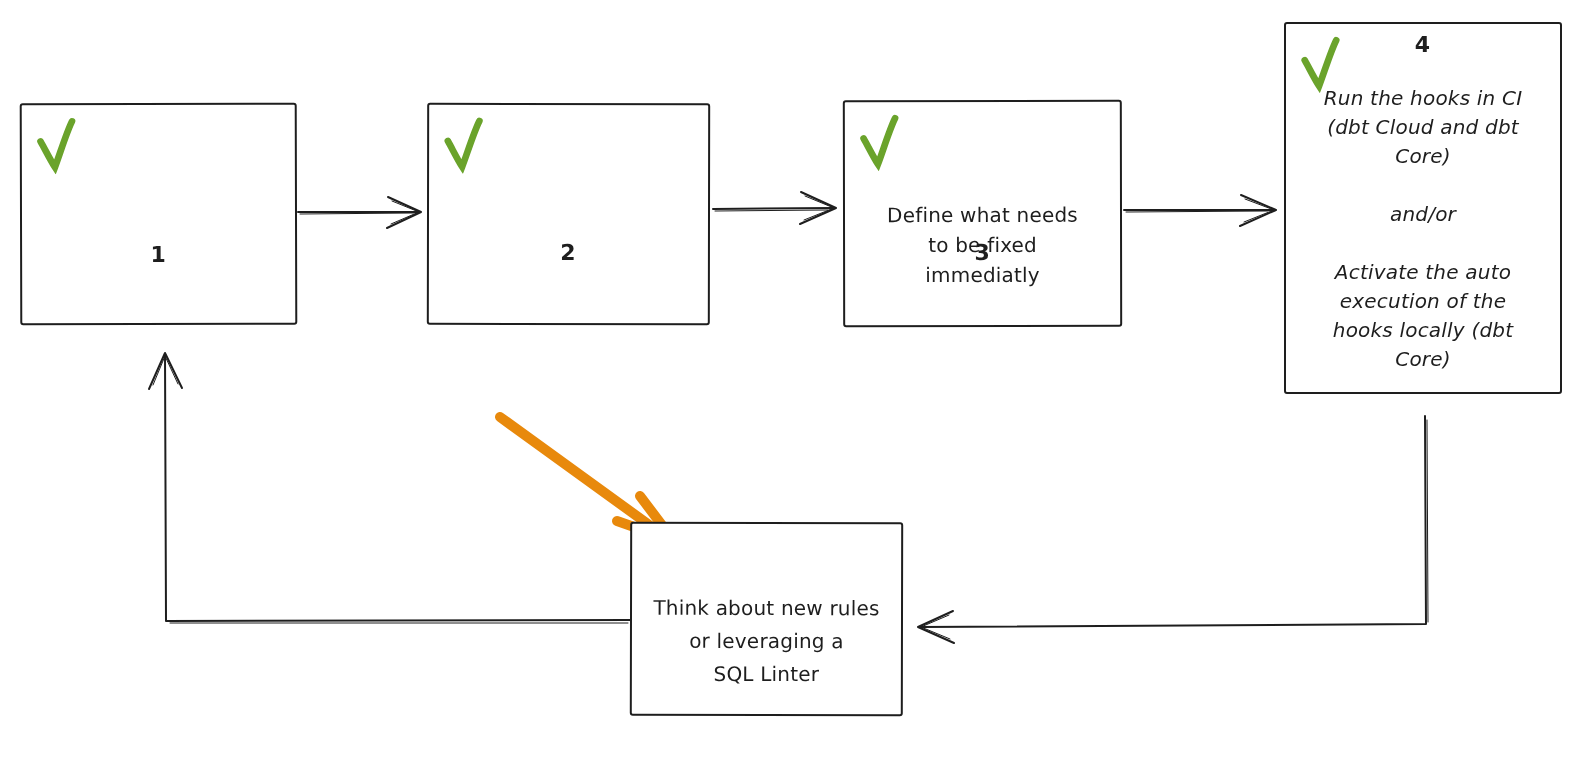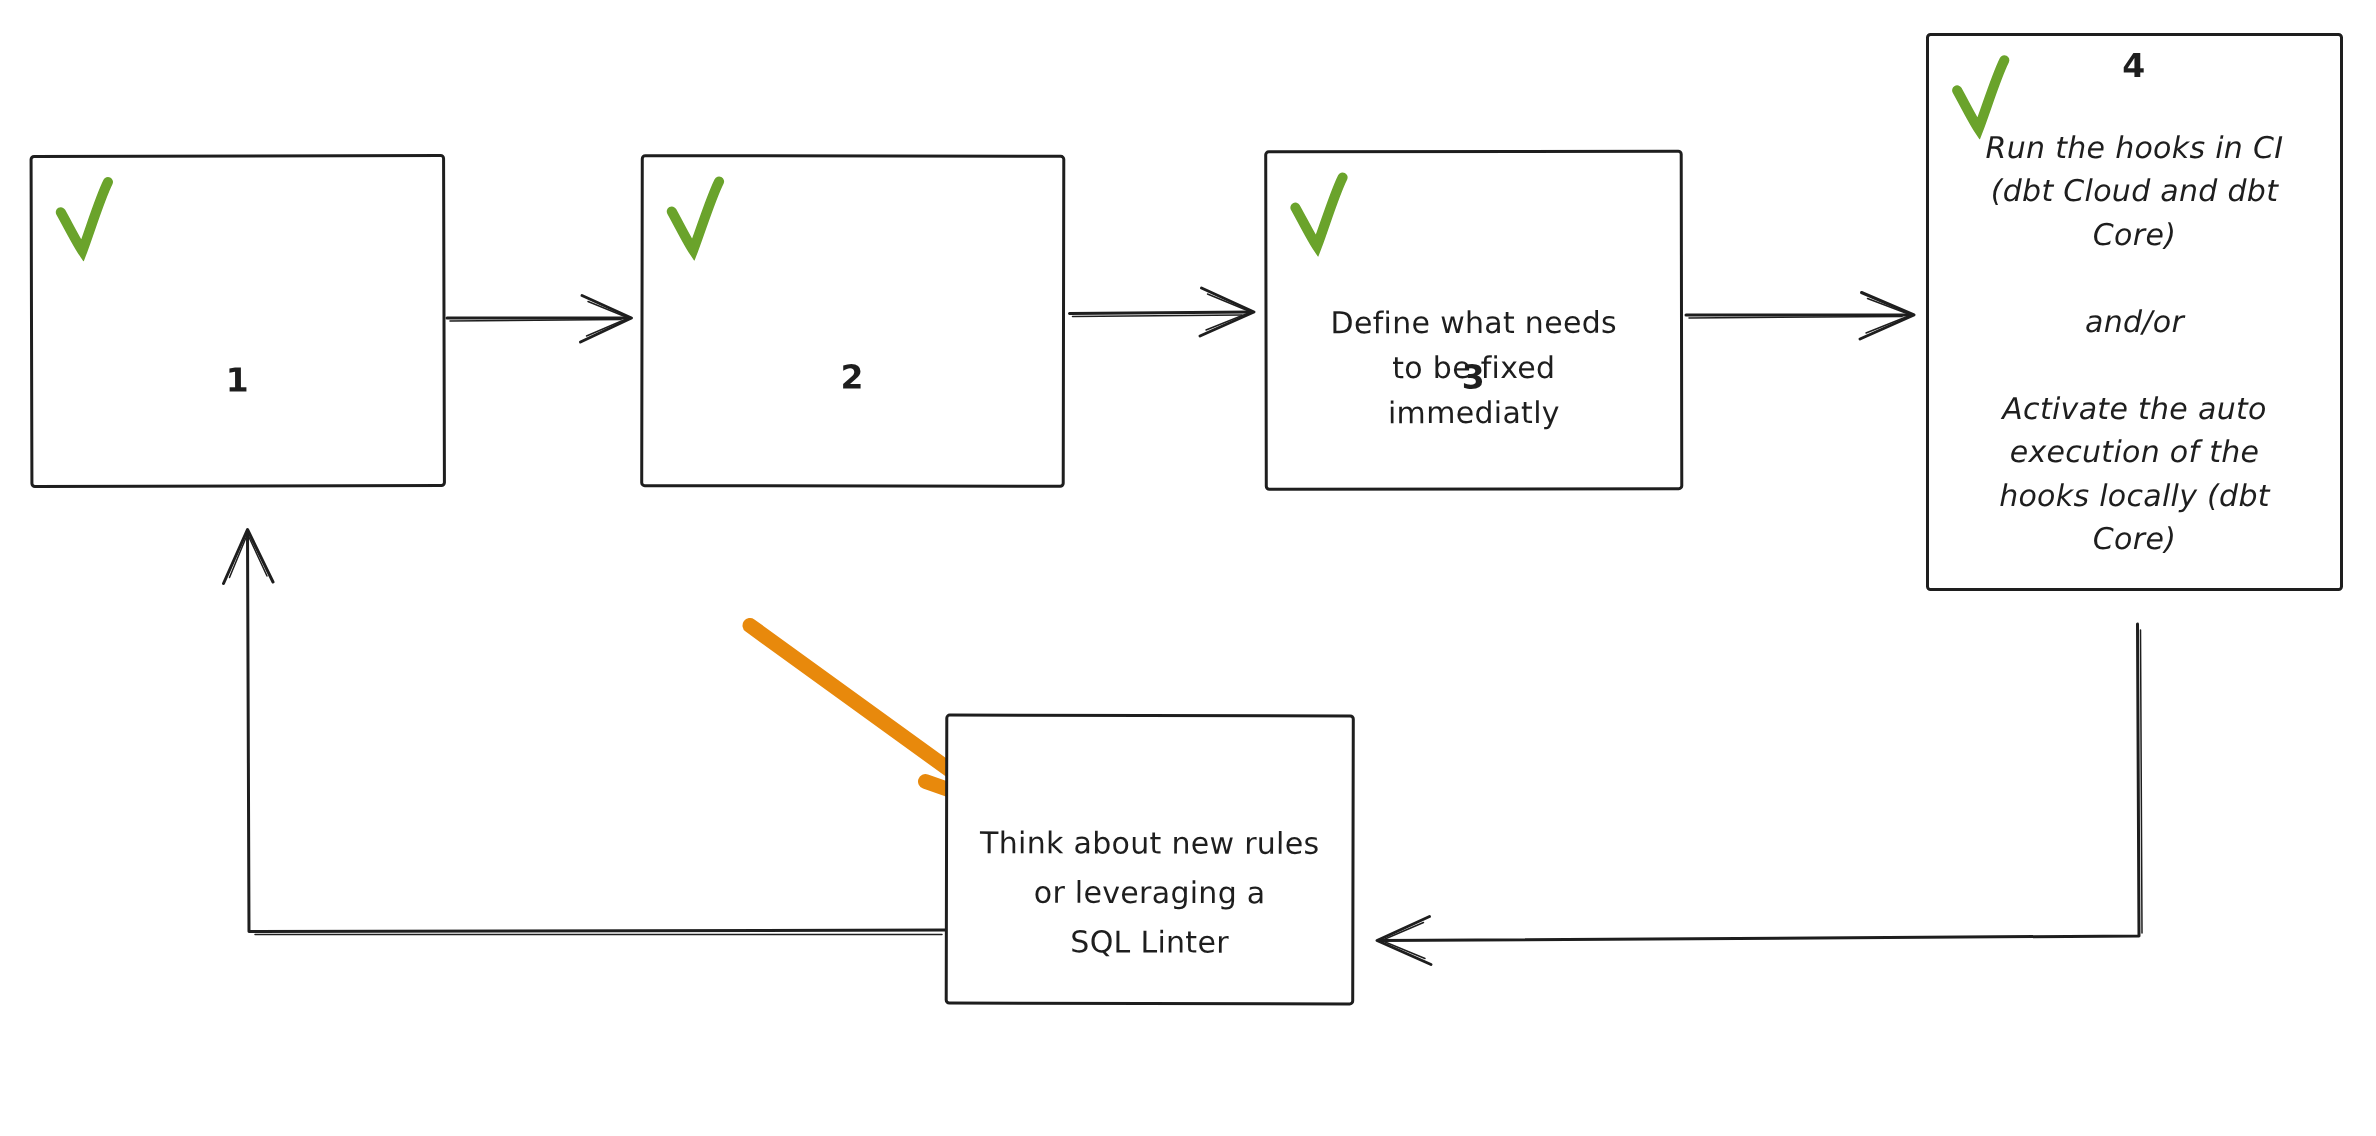--- a/index.html
+++ b/index.html
@@ -39,21 +39,21 @@
   #box-step-1 .box-text{top:95px;}
   #box-step-2{left:427px;top:103px;width:283px;height:222px;transform:rotate(0.1deg);}
   #box-step-2 .num{top:135px;}
   #box-step-2 .box-text{top:95px;}
   #box-step-3{left:843px;top:100px;width:279px;height:227px;transform:rotate(-0.1deg);}
   #box-step-3 .num{top:138px;}
   #box-step-3 .box-text{top:98px;}
   #box-step-4{left:1284px;top:22px;width:278px;height:372px;}
   #box-step-4 .num{top:8px;}
   #box-step-4 .box-text{top:60px;line-height:29px;font-style:italic;}
-  #box-feedback{left:630px;top:476px;width:273px;height:194px;transform:rotate(0.12deg);}
+  #box-feedback{left:630px;top:522px;width:273px;height:194px;transform:rotate(0.12deg);}
   #box-feedback .box-text{top:68px;line-height:33px;}
 </style>
 </head>
 <body>
 
 <div id="canvas">
 
   <svg id="arrow-layer" viewBox="0 0 1584 757" xmlns="http://www.w3.org/2000/svg" fill="none" stroke="#1e1e1e" stroke-width="2" stroke-linecap="round" stroke-linejoin="round">
 
     <g>

